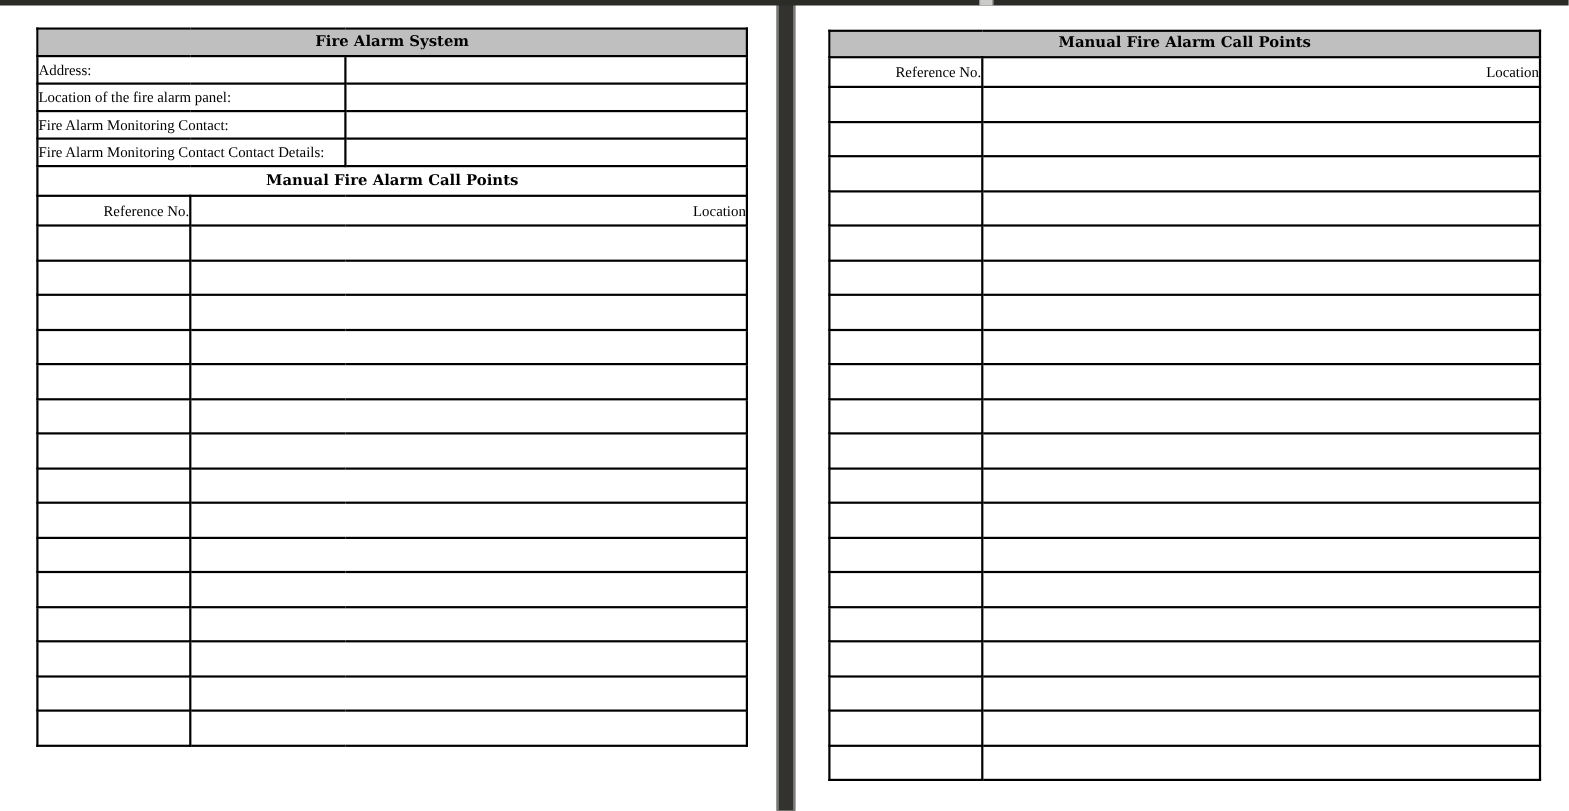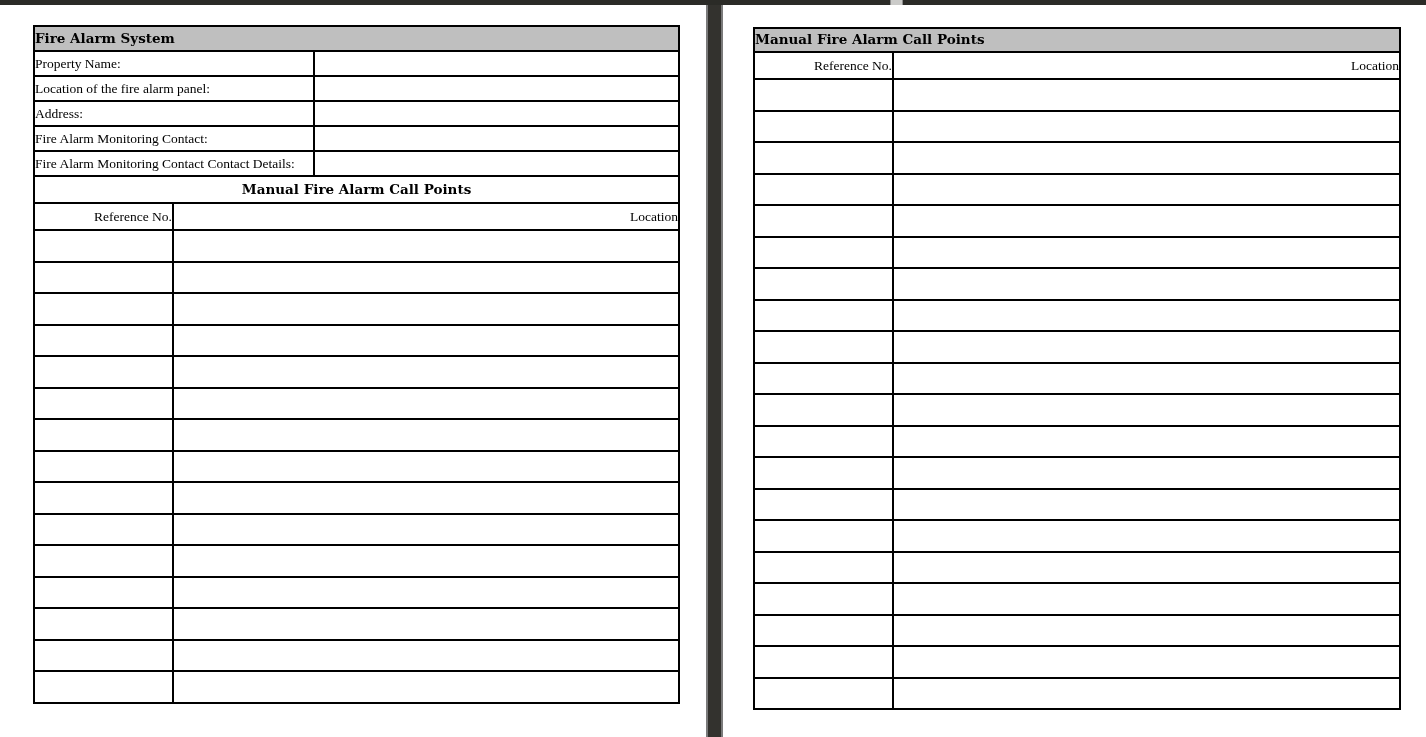--- a/index.html
+++ b/index.html
@@ -57,21 +57,21 @@
     vertical-align: middle;
     overflow: hidden;
   }
 
   td.title-cell {
     height: 25px;
     background: #bfbfbf;
     font-family: "DejaVu Serif", serif;
     font-weight: bold;
     font-size: 14.5px;
-    text-align: left;
+    text-align: center;
   }
   .t-right td.title-cell { height: 24px; }
 
   td.section-cell {
     height: 27px;
     background: #ffffff;
     font-family: "DejaVu Serif", serif;
     font-weight: bold;
     font-size: 14.5px;
     text-align: center;
@@ -102,29 +102,25 @@
     <colgroup>
       <col style="width:139px">
         <col style="width:141px">
         <col style="width:365px">
     </colgroup>
     <tbody>
       <tr>
         <td colspan="3" class="title-cell">Fire Alarm System</td>
       </tr>
       <tr>
-        <td colspan="2" class="field-label">Property Name:</td>
+        <td colspan="2" class="field-label">Address:</td>
         <td class="field-value"></td>
       </tr>
       <tr>
         <td colspan="2" class="field-label">Location of the fire alarm panel:</td>
-        <td class="field-value"></td>
-      </tr>
-      <tr>
-        <td colspan="2" class="field-label">Address:</td>
         <td class="field-value"></td>
       </tr>
       <tr>
         <td colspan="2" class="field-label">Fire Alarm Monitoring Contact:</td>
         <td class="field-value"></td>
       </tr>
       <tr>
         <td colspan="2" class="field-label">Fire Alarm Monitoring Contact Contact Details:</td>
         <td class="field-value"></td>
       </tr>

